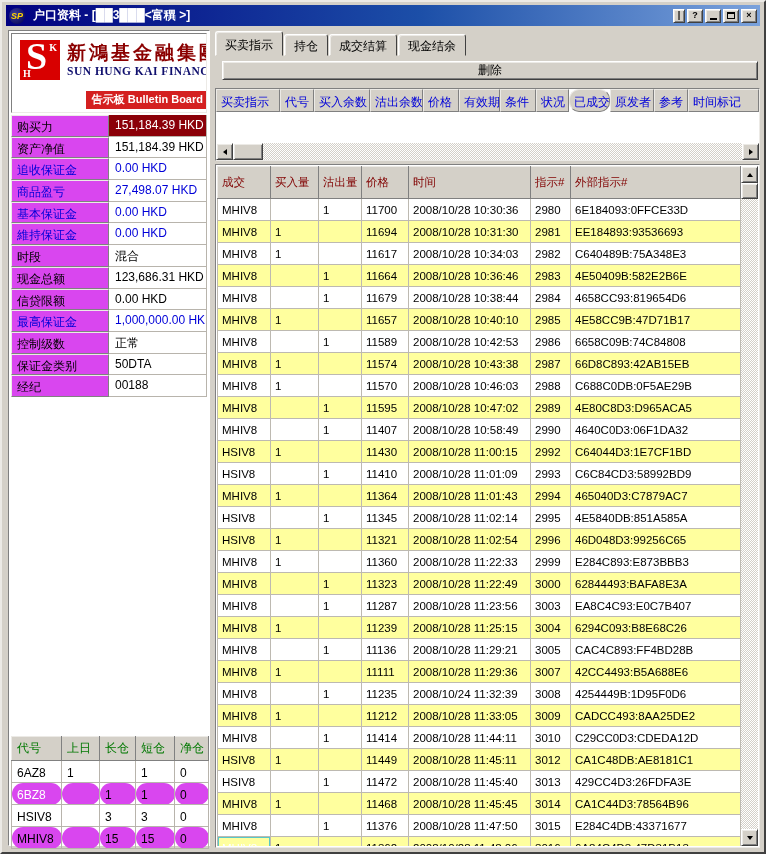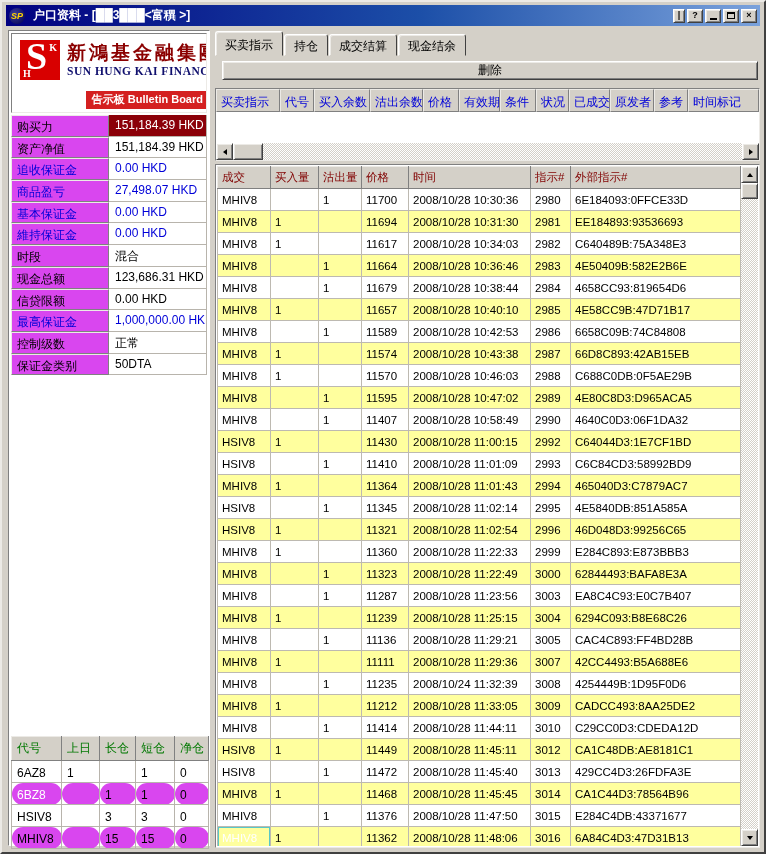--- a/index.html
+++ b/index.html
@@ -147,21 +147,21 @@
   
   .trades-wrap{
     position:absolute; left:2px; right:0; top:134px; bottom:0;
     border:1px solid; border-color:#808080 #ECEAE6 #ECEAE6 #808080;
     background:#fff; overflow:hidden;
   }
   .trades-inner{ position:absolute; left:1px; top:1px; right:18px; bottom:1px; overflow:hidden; }
   .trades{ border-collapse:collapse; table-layout:fixed; width:100%; font-size:11.5px; }
   .trades th{
     background:#D4D0C8; color:#800000; font-weight:normal; text-align:left;
-    height:22px; padding:0 0 0 4px;
+    height:32px; padding:0 0 0 4px;
     border:1px solid; border-color:#ECEAE6 #808080 #808080 #ECEAE6;
     overflow:hidden; white-space:nowrap;
   }
   .trades td{
     height:22px; padding:0 0 0 4px; background:#fff;
     border:1px solid #BDB9B1; overflow:hidden; white-space:nowrap;
   }
   .trades tr.zebra td{ background:#FFFF9E; }
   .trades td.sel{ background:#8B0008; color:#fff; box-shadow:inset 0 0 0 1px #58C8C8; }
   .v-scroll{
@@ -257,20 +257,24 @@
         <div class="acct-label">最高保证金</div>
         <div class="acct-value">1,000,000.00 HKD</div>
       </div>
       <div class="acct-row normal">
         <div class="acct-label">控制级数</div>
         <div class="acct-value">正常</div>
       </div>
       <div class="acct-row normal">
         <div class="acct-label">保证金类别</div>
         <div class="acct-value">50DTA</div>
+      </div>
+      <div class="acct-row normal">
+        <div class="acct-label">经纪</div>
+        <div class="acct-value">00188</div>
       </div>
     </div>
 
   <table class="pos-table">
     <colgroup>
         <col style="width:50px">
         <col style="width:38px">
         <col style="width:36px">
         <col style="width:39px">
         <col style="width:34px">
@@ -338,21 +342,21 @@
   <div class="orders-grid">
     <div class="orders-header">
         <div class="hcell" style="width: 64px;">买卖指示</div>
         <div class="hcell" style="width: 34px;">代号</div>
         <div class="hcell" style="width: 56px;">买入余数</div>
         <div class="hcell" style="width: 53px;">沽出余数</div>
         <div class="hcell" style="width: 36px;">价格</div>
         <div class="hcell" style="width: 41px;">有效期</div>
         <div class="hcell" style="width: 36px;">条件</div>
         <div class="hcell" style="width: 33px;">状况</div>
-        <div class="hcell" style="width: 41px;">已成交</div>
+        <div class="hcell" style="width: 41px; border-radius: 10px;">已成交</div>
         <div class="hcell" style="width: 44px;">原发者</div>
         <div class="hcell" style="width: 34px;">参考</div>
         <div class="hcell last">时间标记</div>
       </div>
     <div class="orders-empty"></div>
     <div class="h-scroll">
       <div class="scroll-btn">
           <span class="tri-left"></span>
         </div>
       <div class="scroll-btn h-thumb"></div>

